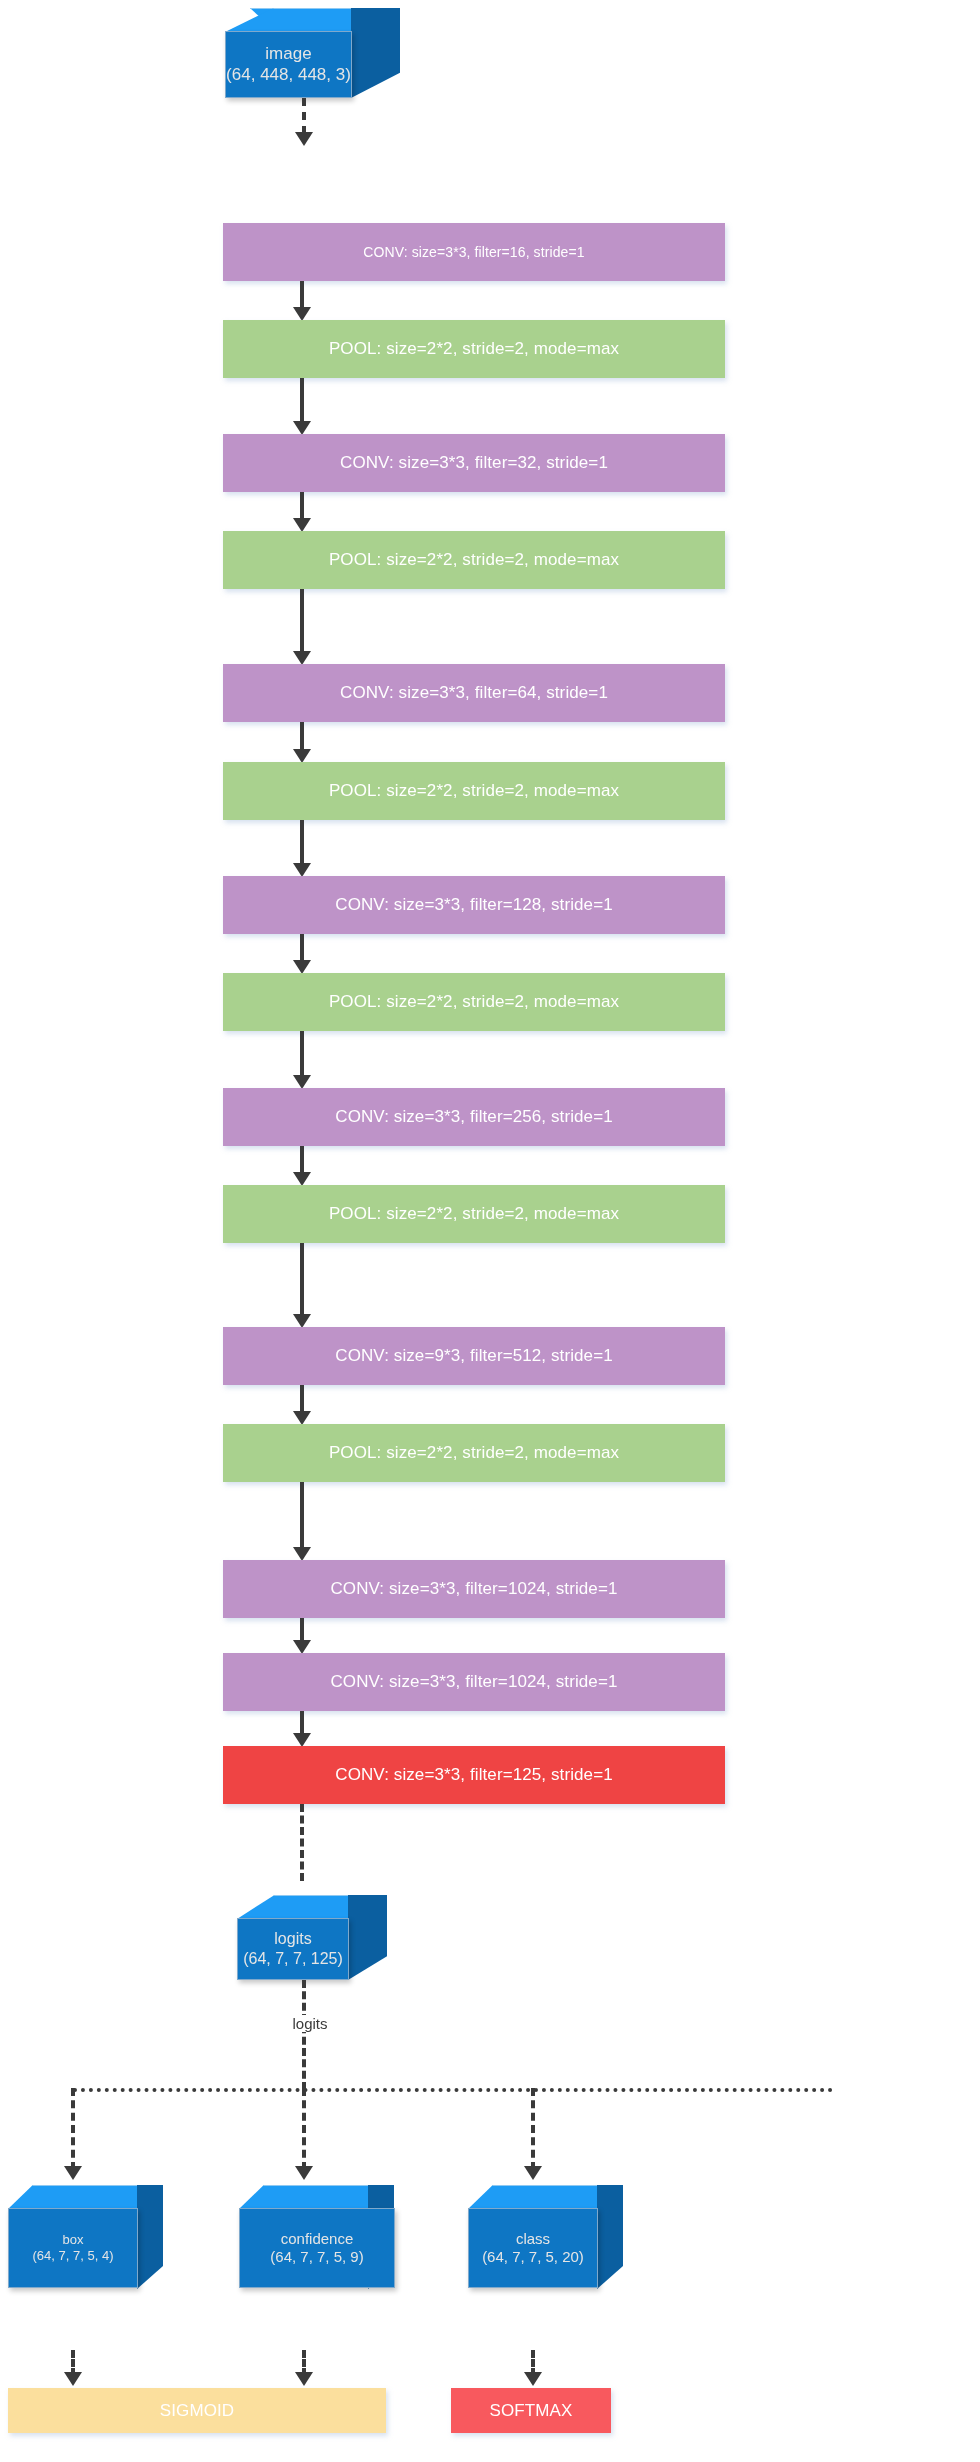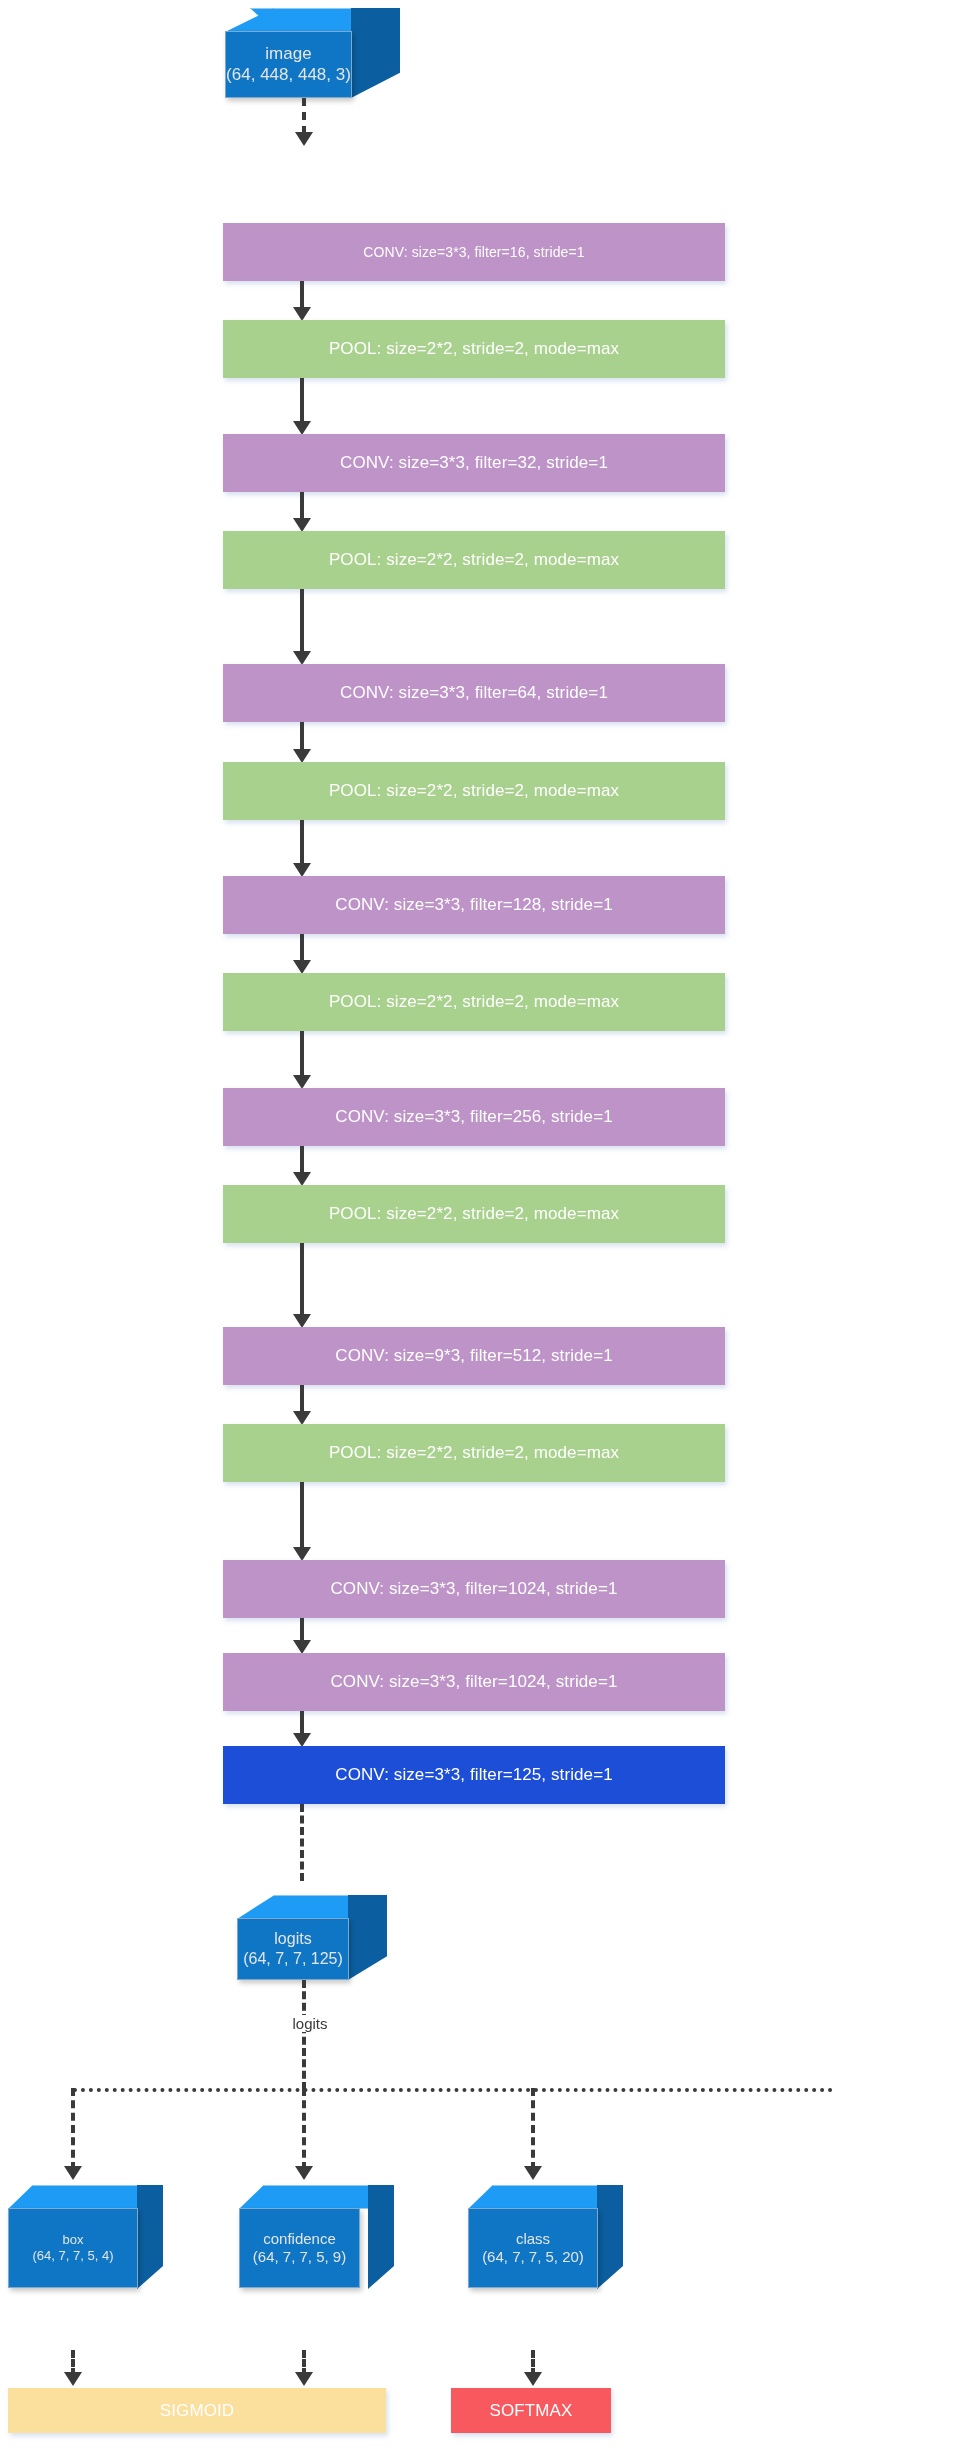--- a/index.html
+++ b/index.html
@@ -56,21 +56,21 @@
     display: flex;
     align-items: center;
     justify-content: center;
     text-align: center;
     box-shadow: 2px 3px 5px rgba(140,170,210,0.35);
     letter-spacing: 0.1px;
     white-space: nowrap;
   }
   .block.conv   { background: #BE93C8; }
   .block.pool   { background: #A9D18E; }
-  .block.out    { background: #1d4ed8; }
+  .block.out    { background: #ef4444; }
   .block.sigmoid{ background: #FBDF9D; justify-content: center; }
   .block.softmax{ background: #F8595E; }
   .vline-solid {
     position: absolute;
     width: 4px;
     background: #3A3A3A;
   }
   .vline-dash {
     position: absolute;
     width: 0;
@@ -228,21 +228,21 @@
         <div class="topface" style="left: 0px; top: 0px; width: 155px; height: 24px; clip-path: polygon(16% 0%, 100% 0%, 84% 100%, 0% 100%);"></div>
         <div class="side" style="left: 129px; top: 0px; width: 26px; height: 104px; clip-path: polygon(0% 0%, 100% 0%, 100% 78%, 0% 100%);"></div>
         <div class="face" style="left: 0px; top: 23px; width: 130px; height: 80px; font-size: 13px;">
           <span>box</span>
           <span>(64, 7, 7, 5, 4)</span>
         </div>
       </div>
       <div class="cube" style="left: 239px; top: 2185px; width: 155px; height: 104px;">
         <div class="topface" style="left: 0px; top: 0px; width: 155px; height: 24px; clip-path: polygon(16% 0%, 100% 0%, 84% 100%, 0% 100%);"></div>
         <div class="side" style="left: 129px; top: 0px; width: 26px; height: 104px; clip-path: polygon(0% 0%, 100% 0%, 100% 78%, 0% 100%);"></div>
-        <div class="face" style="left: 0px; top: 23px; width: 121px; height: 80px; font-size: 15px;">
+        <div class="face" style="left: 0px; top: 23px; width: 156px; height: 80px; font-size: 15px;">
           <span>confidence</span>
           <span>(64, 7, 7, 5, 9)</span>
         </div>
       </div>
       <div class="cube" style="left: 468px; top: 2185px; width: 155px; height: 104px;">
         <div class="topface" style="left: 0px; top: 0px; width: 155px; height: 24px; clip-path: polygon(16% 0%, 100% 0%, 84% 100%, 0% 100%);"></div>
         <div class="side" style="left: 129px; top: 0px; width: 26px; height: 104px; clip-path: polygon(0% 0%, 100% 0%, 100% 78%, 0% 100%);"></div>
         <div class="face" style="left: 0px; top: 23px; width: 130px; height: 80px; font-size: 15px;">
           <span>class</span>
           <span>(64, 7, 7, 5, 20)</span>

